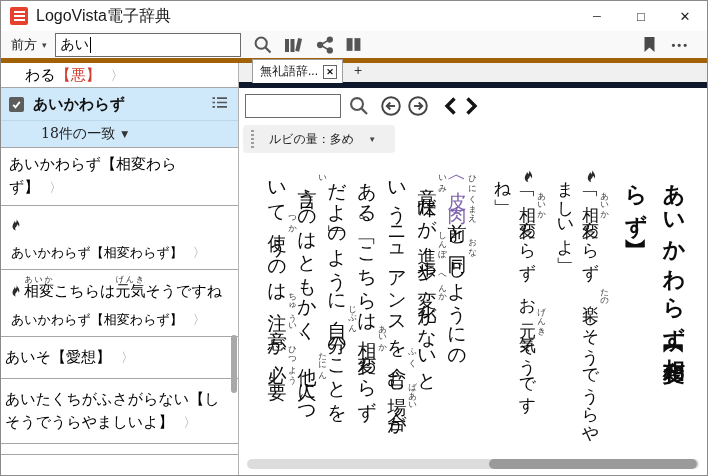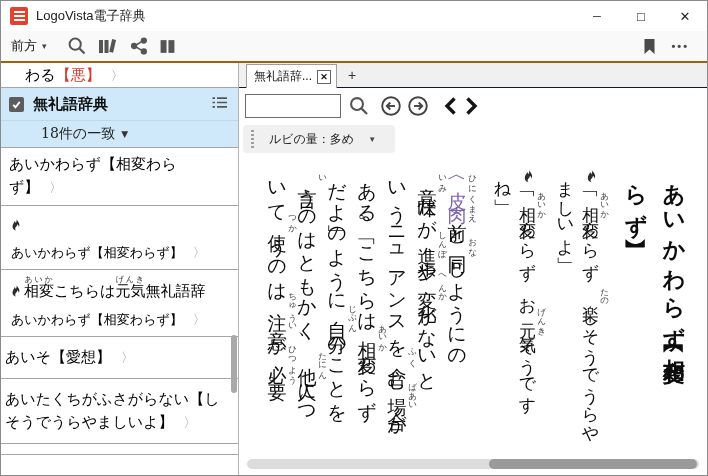--- a/index.html
+++ b/index.html
@@ -6,26 +6,26 @@
   html,body { width:708px; height:476px; background:#fff; font-family:"Liberation Sans",sans-serif; }
   .window { width:708px; height:476px; border:1px solid #8a8a8a; background:#fff; display:flex; flex-direction:column; overflow:hidden; }
 
   
   .titlebar { height:30px; display:flex; align-items:center; background:#fff; flex:0 0 auto; }
   .app-icon { width:18px; height:18px; margin:0 8px 0 9px; border-radius:2px;
     background:linear-gradient(#e8402f,#e8402f);
     position:relative; }
   .app-icon::before { content:""; position:absolute; left:4px; right:3px; top:4px; height:10px;
     background:repeating-linear-gradient(#fff 0 2px, transparent 2px 4px); }
-  .title-text { font-size:13px; color:#1a1a1a; }
+  .title-text { font-size:16px; color:#1a1a1a; }
   .win-controls { margin-left:auto; display:flex; height:100%; }
   .win-btn { width:44px; height:100%; display:flex; align-items:center; justify-content:center;
     font-size:11px; color:#222; }
   
-  .toolbar { height:32px; background:#f9f9f9; border-bottom:2px solid #a16207; display:flex; align-items:center; padding:0 10px; flex:0 0 auto; }
+  .toolbar { height:32px; background:#f9f9f9; border-bottom:5px solid #a16207; display:flex; align-items:center; padding:0 10px; flex:0 0 auto; }
   .mode-btn { display:flex; align-items:center; gap:5px; font-size:13px; color:#222; margin-right:8px; cursor:default; }
   .mode-arrow { font-size:9px; color:#444; }
   .search-box { width:186px; height:24px; border:1px solid #6b6b6b; background:#fff; display:flex; align-items:center; padding-left:5px; font-size:14px; color:#000; }
   .caret { width:1px; height:16px; background:#000; margin-left:1px; }
   .tb-icons { display:flex; align-items:center; gap:11px; margin-left:12px; }
   .tb-icons svg, .tb-right svg { display:block; }
   .tb-right { margin-left:auto; display:flex; align-items:center; gap:14px; padding-right:8px; }
   .more-dots { font-size:11px; font-weight:bold; color:#474747; letter-spacing:2px; }
 
   
@@ -50,21 +50,21 @@
   .sb-entry.tall { padding:9px 4px; }
   .sb-result { padding:5px 8px 7px; }
   .sb-result .line1 { font-size:15px; line-height:1.9; color:#000; }
   .sb-result .line1 ruby rt, .sb-entry ruby rt { font-size:8px; color:#333; letter-spacing:1px; }
   .sb-result .sub { font-size:13px; margin-top:3px; padding-left:2px; color:#000; }
   .flame-sm { display:inline-block; vertical-align:-2px; margin-right:1px; }
   .sb-scrollthumb { position:absolute; right:1px; top:272px; width:6px; height:58px; background:#a9a9a9; border-radius:3px; }
 
   
   .panel { flex:1; display:flex; flex-direction:column; background:#fff; min-width:0; }
-  .tabbar { height:25px; background:#f0f0f0; border-bottom:1px solid #0f172a; display:flex; align-items:flex-end; padding-left:7px; flex:0 0 auto; }
+  .tabbar { height:25px; background:#f0f0f0; border-bottom:6px solid #0f172a; display:flex; align-items:flex-end; padding-left:13px; flex:0 0 auto; }
   .tab { height:24px; background:#fff; border:1px solid #9e9e9e; border-bottom:none; display:flex; align-items:center; gap:5px; padding:0 5px 0 7px; font-size:12px; color:#111; margin-bottom:-1px; position:relative; z-index:2; }
   .tab-close { width:14px; height:14px; border:1px solid #666; background:#fff; display:flex; align-items:center; justify-content:center; font-size:9px; font-weight:bold; color:#111; }
   .tab-plus { width:30px; height:24px; display:flex; align-items:center; justify-content:center; font-size:14px; color:#333; }
   .navbar { height:36px; display:flex; align-items:center; padding:0 6px; background:#fff; flex:0 0 auto; }
   .nav-input { width:96px; height:24px; border:1px solid #6b6b6b; background:#fff; margin-right:7px; }
   .nav-ic { display:flex; align-items:center; justify-content:center; }
   .nav-gap { width:10px; }
   .rubybar { height:30px; display:flex; align-items:center; padding-left:4px; flex:0 0 auto; }
   .ruby-chip { height:28px; width:152px; background:#f0f0f0; border-radius:4px; display:flex; align-items:center; }
   .drag-handle { width:5px; height:22px; margin:0 14px 0 7px;
@@ -100,20 +100,24 @@
       <div class="win-btn" style="font-size:13px;">□</div>
       <div class="win-btn" style="font-size:13px;">✕</div>
     </div>
   </div>
 
   <div class="toolbar">
     <div class="mode-btn">
       <span>前方</span>
       <span class="mode-arrow">▾</span>
     </div>
+    <div class="search-box">
+      <span>あい</span>
+      <span class="caret"></span>
+    </div>
     <div class="tb-icons">
       <span>
           <svg width="20" height="20" viewBox="0 0 20 20">
             <circle cx="8.2" cy="8.2" r="5.6" fill="none" stroke="#555" stroke-width="2"></circle>
             <path d="M12.5 12.5 L17.5 17.5" stroke="#555" stroke-width="2.2"></path>
           </svg>
         </span>
       <span>
           <svg width="21" height="18" viewBox="0 0 21 18">
             <rect x="1" y="3" width="4" height="13" fill="#555"></rect>
@@ -157,21 +161,21 @@
         <span class="chev">〉</span>
       </div>
 
       <div class="sb-row dict-block">
         <div class="dict-row1">
           <span class="checkbox">
               <svg width="11" height="11" viewBox="0 0 12 12">
                 <path d="M2.4 6.4 4.9 9l4.7-5.8" stroke="#fff" stroke-width="2" fill="none"></path>
               </svg>
             </span>
-          <span class="dict-title">無礼語辞典</span>
+          <span class="dict-title">あいかわらず</span>
           <span class="list-icon"><svg width="17" height="15" viewBox="0 0 17 15">
                 <g stroke="#555" stroke-width="1.7">
                   <path d="M1.5 3.2h2.5M6 3.2h10M1.5 7.5h2.5M6 7.5h10M1.5 11.8h2.5M6 11.8h10"></path>
                 </g>
               </svg></span>
         </div>
         <div class="dict-row2">
           <span>18件の一致</span>
           <span class="match-arrow">▼</span>
         </div>
@@ -189,21 +193,21 @@
         </div>
         <div class="sub">
           <span>あいかわらず【相変わらず】</span><span class="chev">〉</span>
         </div>
       </div>
 
       <div class="sb-row sb-result">
         <div class="line1">
           <span class="flame-sm"><svg width="14" height="14" viewBox="0 0 16 16">
                 <path fill="#2b2b2b" d="M8.4.2c.5 2.9 3.5 4.2 3.5 7.4 0 1-.3 1.8-.9 2.4.1-1.3-.6-2.3-1.5-2.8.2 2.3-2.5 3.1-2.5 5 0 .9.4 1.6 1.1 2C5.8 13.8 4 12.1 4 9.6c0-2.8 2.1-4 2.5-6.3.6.6 1 1.5 1.1 2.4C8.9 4.1 9.2 2.3 8.4.2z"></path>
-              </svg></span><span><ruby>相変<rt>あいか</rt></ruby><span>こちらは</span><ruby>元気<rt>げんき</rt></ruby><span>無礼語辞</span></span>
+              </svg></span><span><ruby>相変<rt>あいか</rt></ruby><span>こちらは</span><ruby>元気<rt>げんき</rt></ruby><span>そうですね</span></span>
         </div>
         <div class="sub">
           <span>あいかわらず【相変わらず】</span><span class="chev">〉</span>
         </div>
       </div>
 
       <div class="sb-row sb-entry tall">
         <span>あいそ【愛想】</span><span class="chev">〉</span>
       </div>
 

